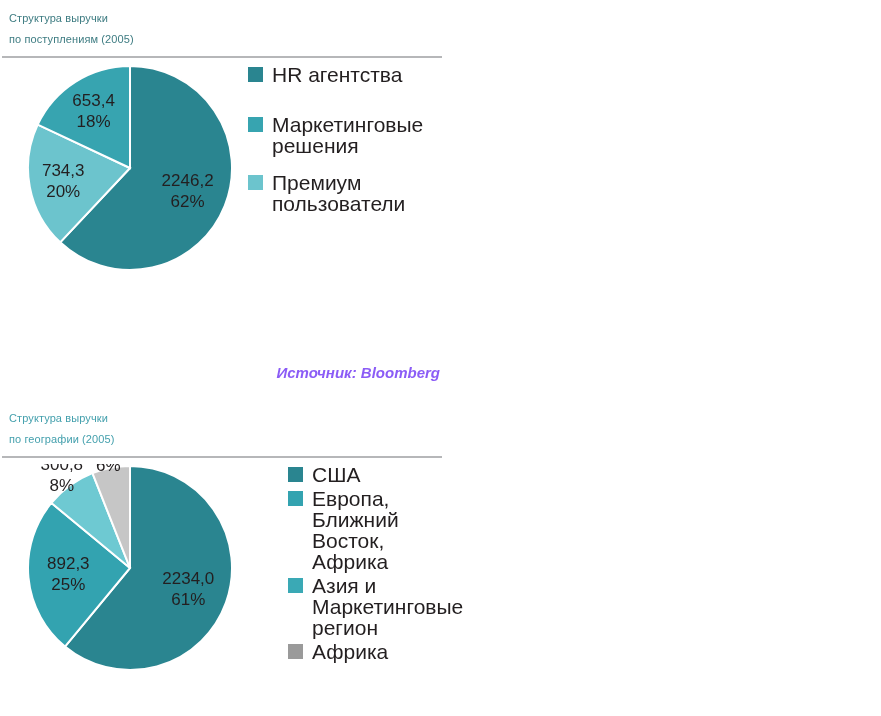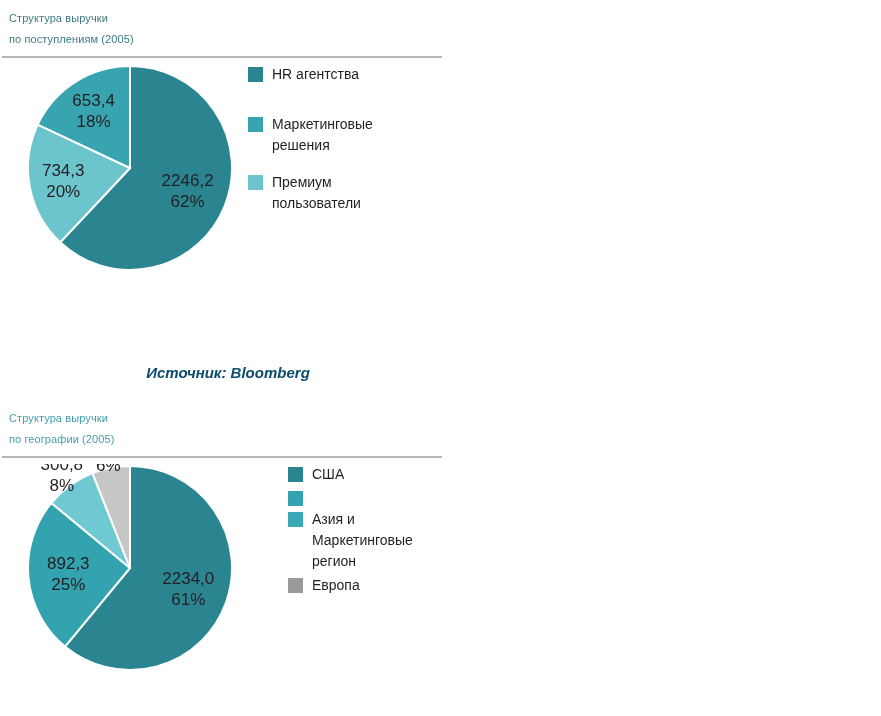--- a/index.html
+++ b/index.html
@@ -79,42 +79,42 @@
     margin-bottom: 4px;
   }
   .legend-swatch {
     flex: 0 0 auto;
     width: 15px;
     height: 15px;
     margin-top: 3px;
     margin-right: 9px;
   }
   .legend-text {
-    font-size: 14px;
+    font-size: 21px;
     line-height: 21px;
     color: #231f20;
     white-space: pre-line;
   }
 
   #legend-receipts .legend-item { margin-bottom: 29px; }
   #legend-receipts .legend-item:nth-child(2) { margin-bottom: 16px; }
   #legend-receipts .legend-item:last-child { margin-bottom: 0; }
 
   #legend-geography .legend-item { margin-bottom: 3px; padding-left: 40px; }
   #legend-geography .legend-item:last-child { margin-bottom: 0; }
 
   .source {
     position: absolute;
     font-size: 15px;
     font-style: italic;
     font-weight: bold;
-    color: #0c4a6e;
-    text-align: center;
+    color: #8b5cf6;
+    text-align: right;
     width: 440px;
-    left: 8px;
+    left: 0;
   }
   #source-receipts { top: 306px; }
 </style>
 </head>
 <body>
 
 <section class="panel" id="panel-receipts">
 
   <h2 class="panel-title" id="title-receipts">Структура выручки
 по поступлениям (2005)</h2>
@@ -184,27 +184,29 @@
         </svg>
     </div>
 
     <div class="legend" id="legend-geography">
         <div class="legend-item">
           <span class="legend-swatch" style="background: rgb(42, 133, 144);"></span>
           <span class="legend-text">США</span>
         </div>
         <div class="legend-item">
           <span class="legend-swatch" style="background: rgb(51, 163, 176);"></span>
+          <span class="legend-text">Европа, Ближний
+Восток, Африка</span>
         </div>
         <div class="legend-item">
           <span class="legend-swatch" style="background: rgb(58, 169, 181);"></span>
           <span class="legend-text">Азия и
 Маркетинговые
 регион</span>
         </div>
         <div class="legend-item">
           <span class="legend-swatch" style="background: rgb(154, 154, 154);"></span>
-          <span class="legend-text">Европа</span>
+          <span class="legend-text">Африка</span>
         </div>
       </div>
 
   </div>
 </section>
 
 </body></html>

